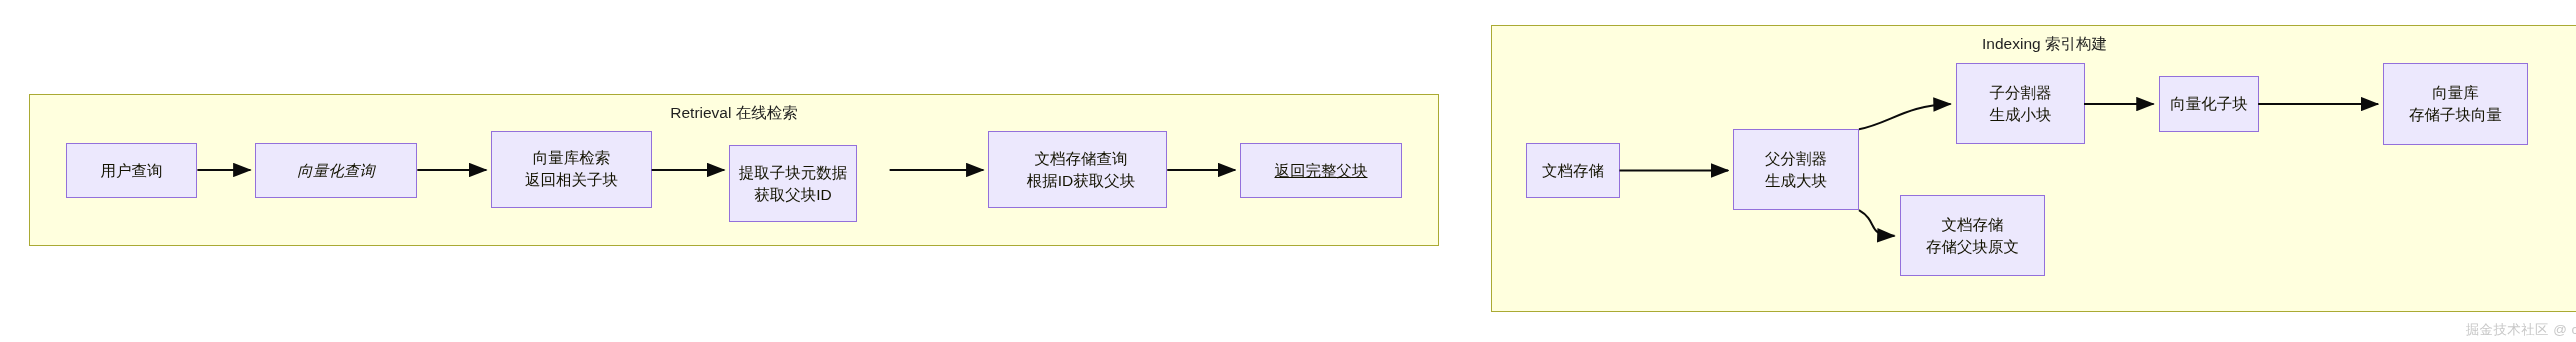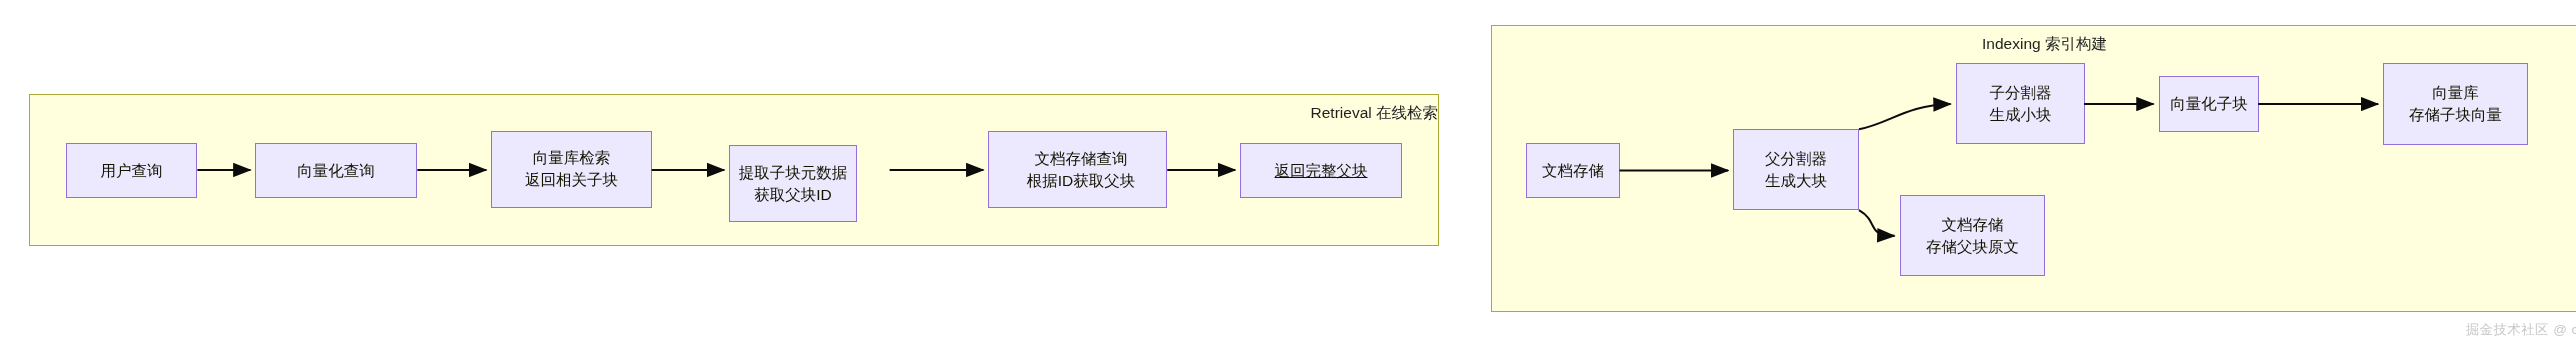--- a/index.html
+++ b/index.html
@@ -35,21 +35,21 @@
     width: 100%;
     text-align: center;
     font-size: 15.5px;
     color: #1f1f1f;
     white-space: nowrap;
   }
   #subgraph-retrieval {
     left: 29px;  top: 94px;
     width: 1410px; height: 152px;
   }
-  #subgraph-retrieval .subgraph-title { top: 8.2px; text-align: right; }
+  #subgraph-retrieval .subgraph-title { top: 8.2px; }
   #subgraph-indexing {
     left: 1491px; top: 25px;
     width: 1107px; height: 287px;
   }
   #subgraph-indexing .subgraph-title { top: 8.2px; }
 
   
   .node {
     position: absolute;
     background: #ece8fd;
@@ -99,21 +99,21 @@
 <div id="canvas">
 
   <div class="subgraph" id="subgraph-retrieval">
     <div class="subgraph-title">Retrieval 在线检索</div>
   </div>
 
   <div class="node" id="node-r1" style="left:66px; top:143px; width:131px; height:55px;">
     <span class="line">用户查询</span>
   </div>
 
-  <div class="node" id="node-r2" style="left:255px; top:143px; width:162px; height:55px;">
+  <div class="node" id="node-r2" style="left:255px; top:143px; width:162px; height:55px;font-style:italic;">
     <span class="line">向量化查询</span>
   </div>
 
   <div class="node" id="node-r3" style="left:491px; top:131px; width:161px; height:77px;font-family:Liberation Mono, monospace;">
     <span class="line">向量库检索</span>
     <span class="line">返回相关子块</span>
   </div>
 
   <div class="node" id="node-r4" style="left:729px; top:145px; width:128px; height:77px;">
     <span class="line">提取子块元数据</span>

